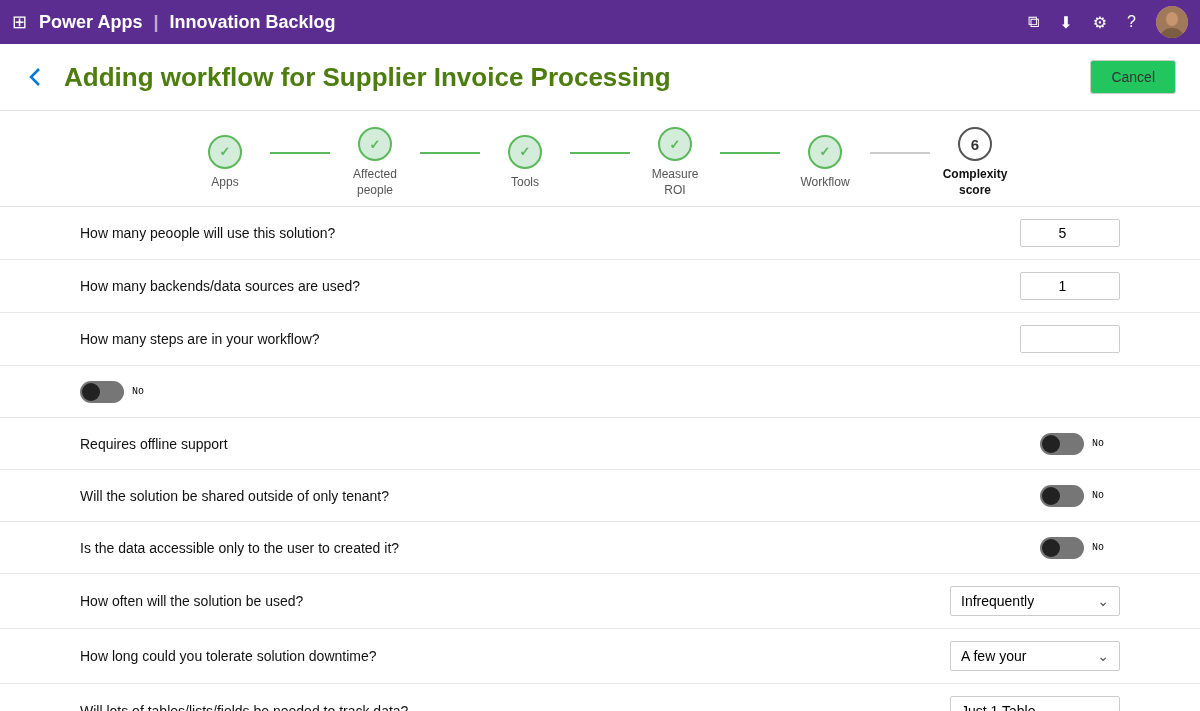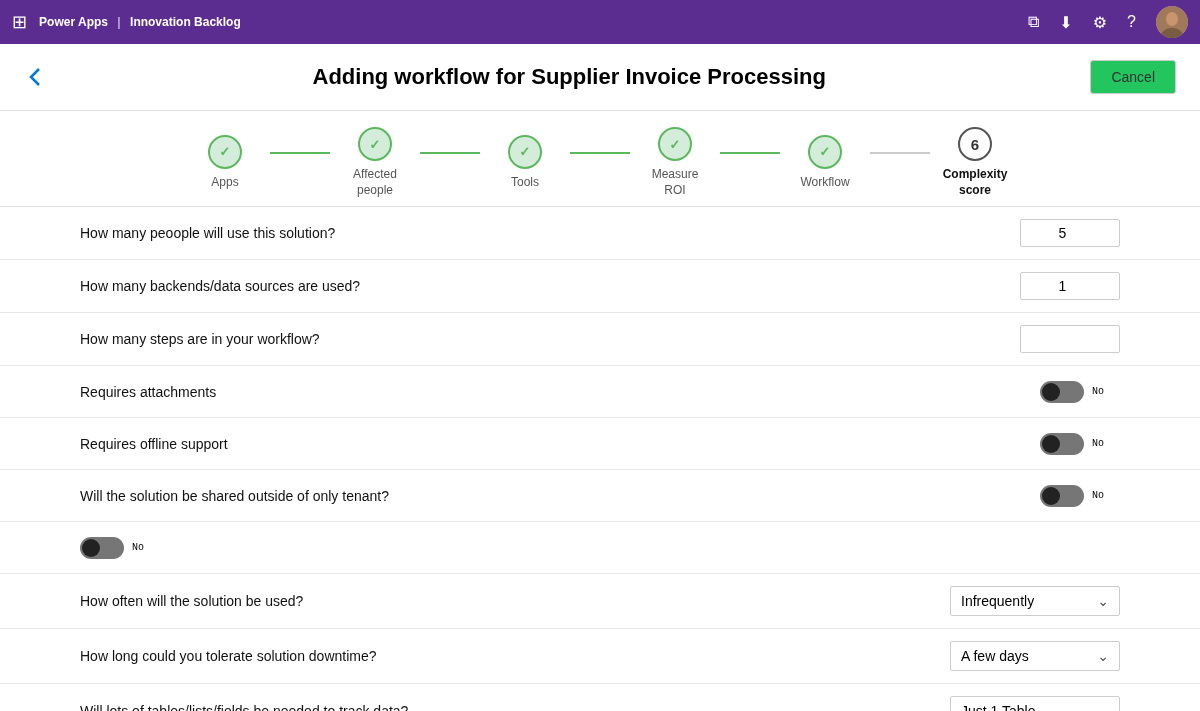--- a/index.html
+++ b/index.html
@@ -9,21 +9,21 @@
     .topbar {
       background: #5c2d91;
       height: 44px;
       display: flex;
       align-items: center;
       padding: 0 12px;
       color: white;
       gap: 12px;
     }
     .topbar-apps-icon { font-size: 18px; cursor: pointer; }
-    .topbar-title { font-size: 12px; font-weight: 600; }
+    .topbar-title { font-size: 18px; font-weight: 600; }
     .topbar-spacer { flex: 1; }
     .topbar-icon { color: white; font-size: 16px; cursor: pointer; margin-left: 8px; }
     .topbar-avatar {
       width: 32px; height: 32px; border-radius: 50%; background: #c8a;
       display: flex; align-items: center; justify-content: center;
       overflow: hidden; margin-left: 8px; cursor: pointer;
     }
 
     
     .page-container {
@@ -40,21 +40,21 @@
       align-items: center;
       padding: 16px 24px;
       border-bottom: 1px solid #e0e0e0;
       gap: 16px;
     }
     .back-button {
       background: none; border: none; cursor: pointer;
       color: #0078d4; font-size: 22px; display: flex; align-items: center;
     }
     .page-title {
-      font-size: 22px; font-weight: 600; color: #000000; flex: 1; text-align: center;
+      font-size: 26px; font-weight: 600; color: #4d7c0f; flex: 1;
     }
     .btn-cancel {
       border: 1px solid #ccc; background: #22c55e; padding: 8px 20px;
       font-size: 14px; cursor: pointer; border-radius: 3px; color: #333;
     }
     .btn-complete {
       background: #0078d4; color: white; border: none;
       padding: 8px 24px; font-size: 14px; font-weight: 600;
       cursor: pointer; border-radius: 2px;
     }
@@ -227,21 +227,20 @@
       <span class="form-label">How many backends/data sources are  used?</span>
       <input class="form-input" type="number" value="1" style="">
     </div>
 
     <div class="form-row">
       <span class="form-label">How many steps are in your workflow?</span>
       <input class="form-input" type="number" value="" style="">
     </div>
 
     <div class="form-row">
-      <span class="form-label">Requires attachments</span>
       <div class="toggle-wrapper">
         <label class="toggle">
 
           <div class="toggle-track"></div>
           <div class="toggle-thumb"></div>
         </label>
         <span class="toggle-label">No</span>
       </div>
     </div>
 
@@ -263,20 +262,21 @@
         <label class="toggle">
 
           <div class="toggle-track"></div>
           <div class="toggle-thumb"></div>
         </label>
         <span class="toggle-label">No</span>
       </div>
     </div>
 
     <div class="form-row">
+      <span class="form-label">Is the data accessible only to the user to created it?</span>
       <div class="toggle-wrapper">
         <label class="toggle">
 
           <div class="toggle-track"></div>
           <div class="toggle-thumb"></div>
         </label>
         <span class="toggle-label">No</span>
       </div>
     </div>
 
@@ -284,21 +284,21 @@
       <span class="form-label">How often will the solution be used?</span>
       <div class="form-select">
         <span>Infrequently</span>
         <span class="select-chevron">⌄</span>
       </div>
     </div>
 
     <div class="form-row">
       <span class="form-label">How long could you tolerate solution downtime?</span>
       <div class="form-select">
-        <span>A few days</span>
+        <span>A few your</span>
         <span class="select-chevron">⌄</span>
       </div>
     </div>
 
     <div class="form-row">
       <span class="form-label">Will lots of tables/lists/fields be needed to track data?</span>
       <div class="form-select">
         <span>Just 1 Table</span>
         <span class="select-chevron">⌄</span>
       </div>

